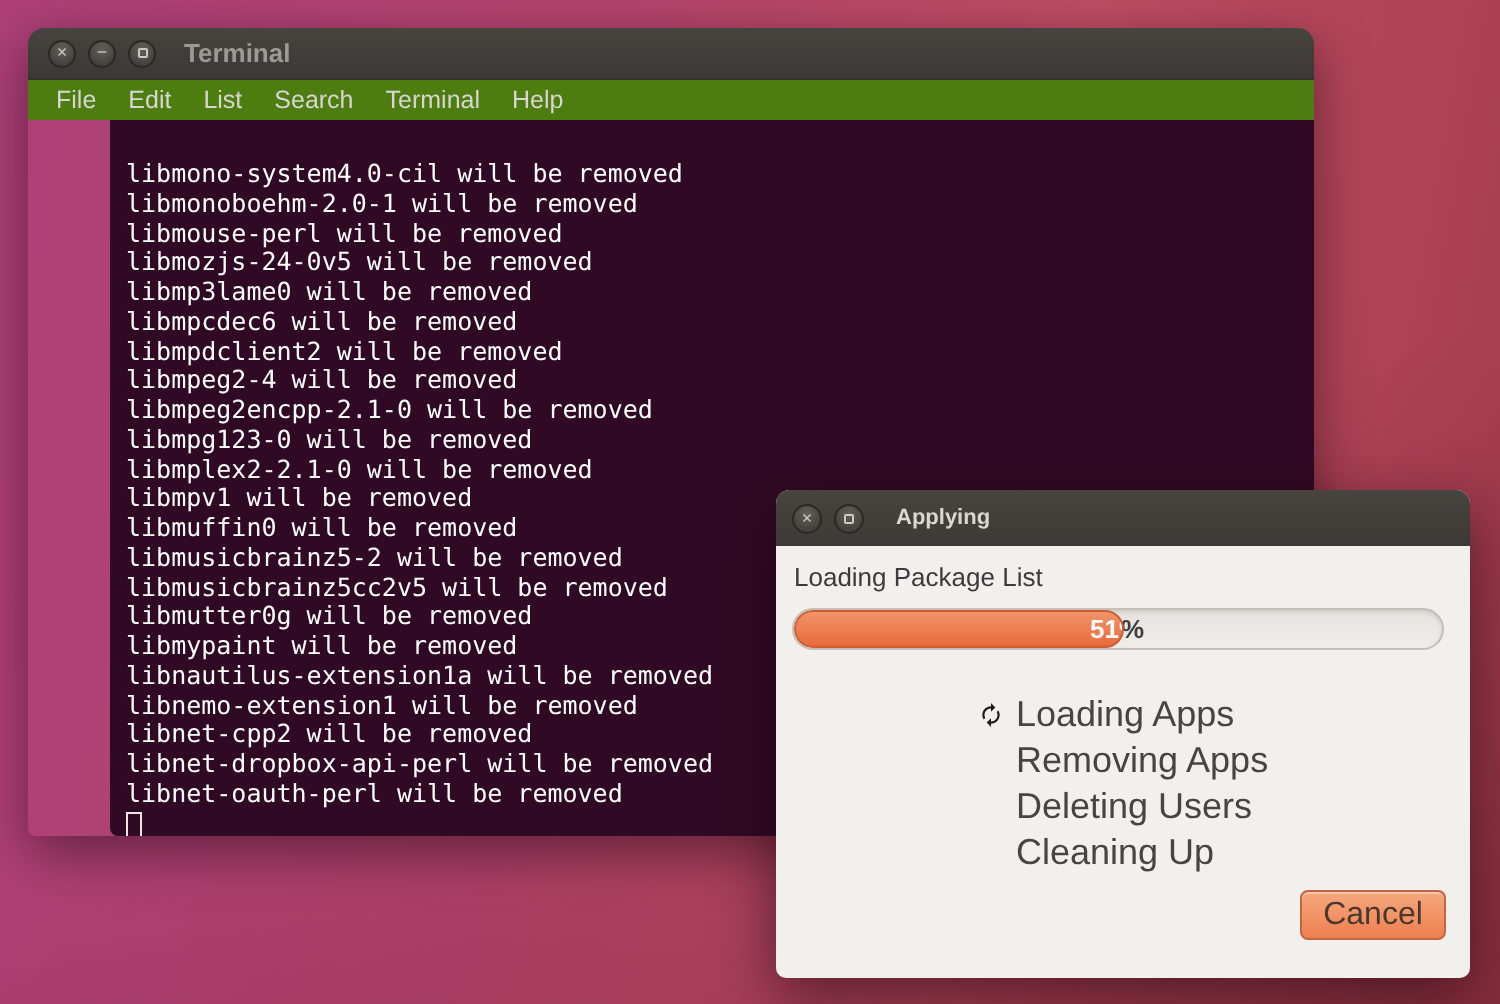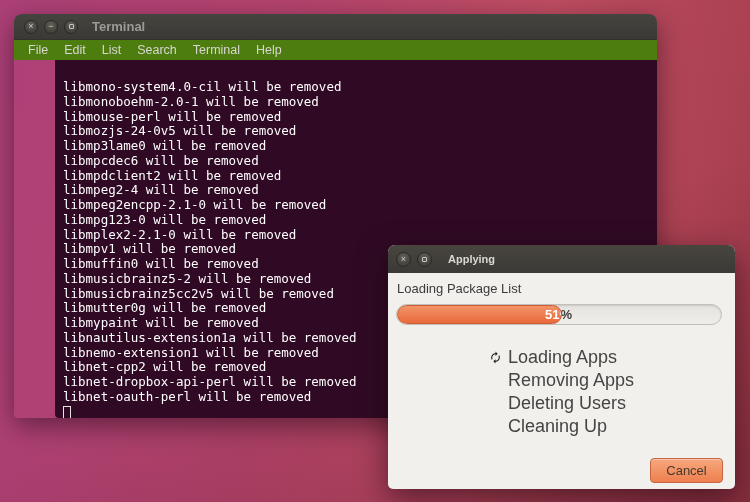--- a/index.html
+++ b/index.html
@@ -49,25 +49,25 @@
   .pbar-fill { position:absolute; left:0; top:0; height:100%; border-radius:10px;
     background:linear-gradient(#f29468,#e96a3c); border:1px solid #cf5c33; overflow:hidden; }
   .pbar-label-light { position:absolute; left:0; top:0; height:100%; text-align:center;
     font-weight:bold; font-size:13px; line-height:18px; color:#ffffff; }
   .tasks { margin:21px 0 0 92px; }
   .task-row { display:flex; align-items:center; height:23px; }
   .task-icon { width:14px; height:14px; margin-right:6px; visibility:hidden;
     display:flex; align-items:center; justify-content:center; }
   .task-row.active .task-icon { visibility:visible; }
   .task-label { font-size:18px; color:#474443; }
-  .cancel-btn { position:absolute; right:12px; bottom:6px; width:73px; height:25px;
+  .cancel-btn { position:absolute; right:12px; bottom:19px; width:73px; height:25px;
     border-radius:4px; border:1px solid #c4663f;
     background:linear-gradient(#f6a87e,#ee7f4f);
     box-shadow:inset 0 1px 0 rgba(255,255,255,.35);
-    color:#4a382e; font-size:13px; font-family:inherit; cursor:pointer; }
+    color:#4a382e; font-size:16px; font-family:inherit; cursor:pointer; }
 </style>
 </head>
 <body>
 
 <div class="window" id="terminal">
   <div class="t-titlebar">
     <span class="wbtn">×</span>
     <span class="wbtn">−</span>
     <span class="wbtn">
         <span class="sq"></span>

